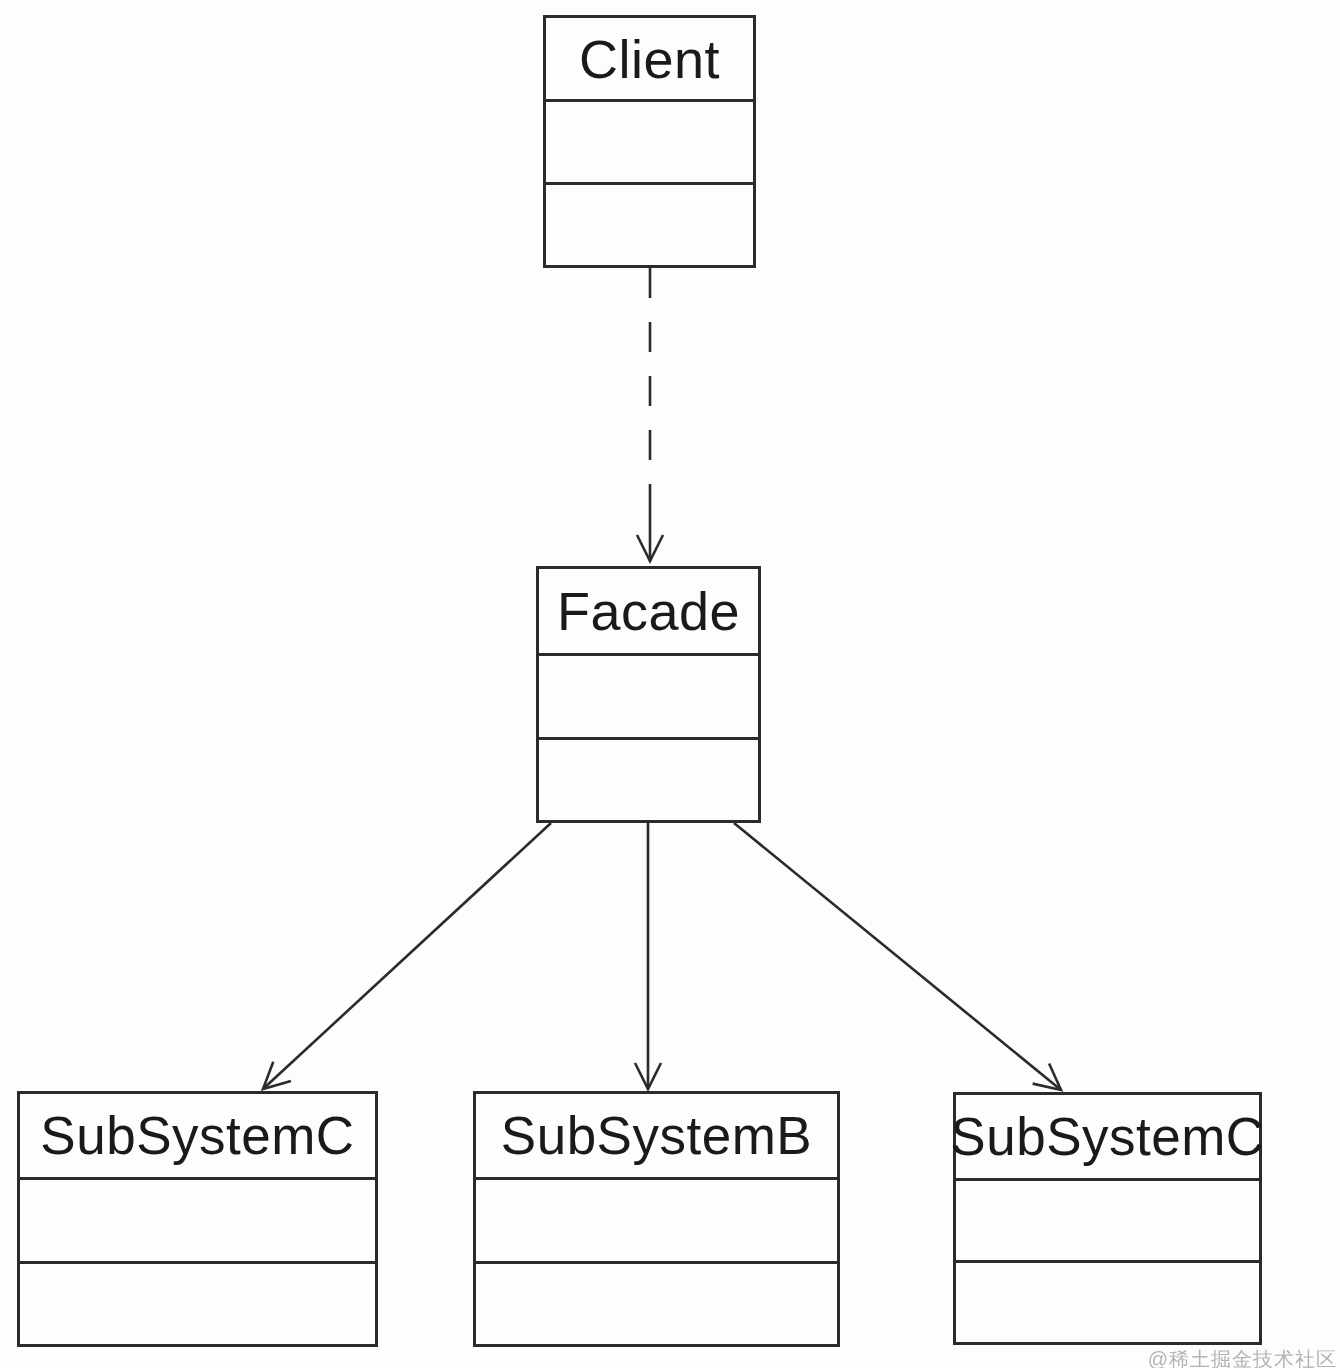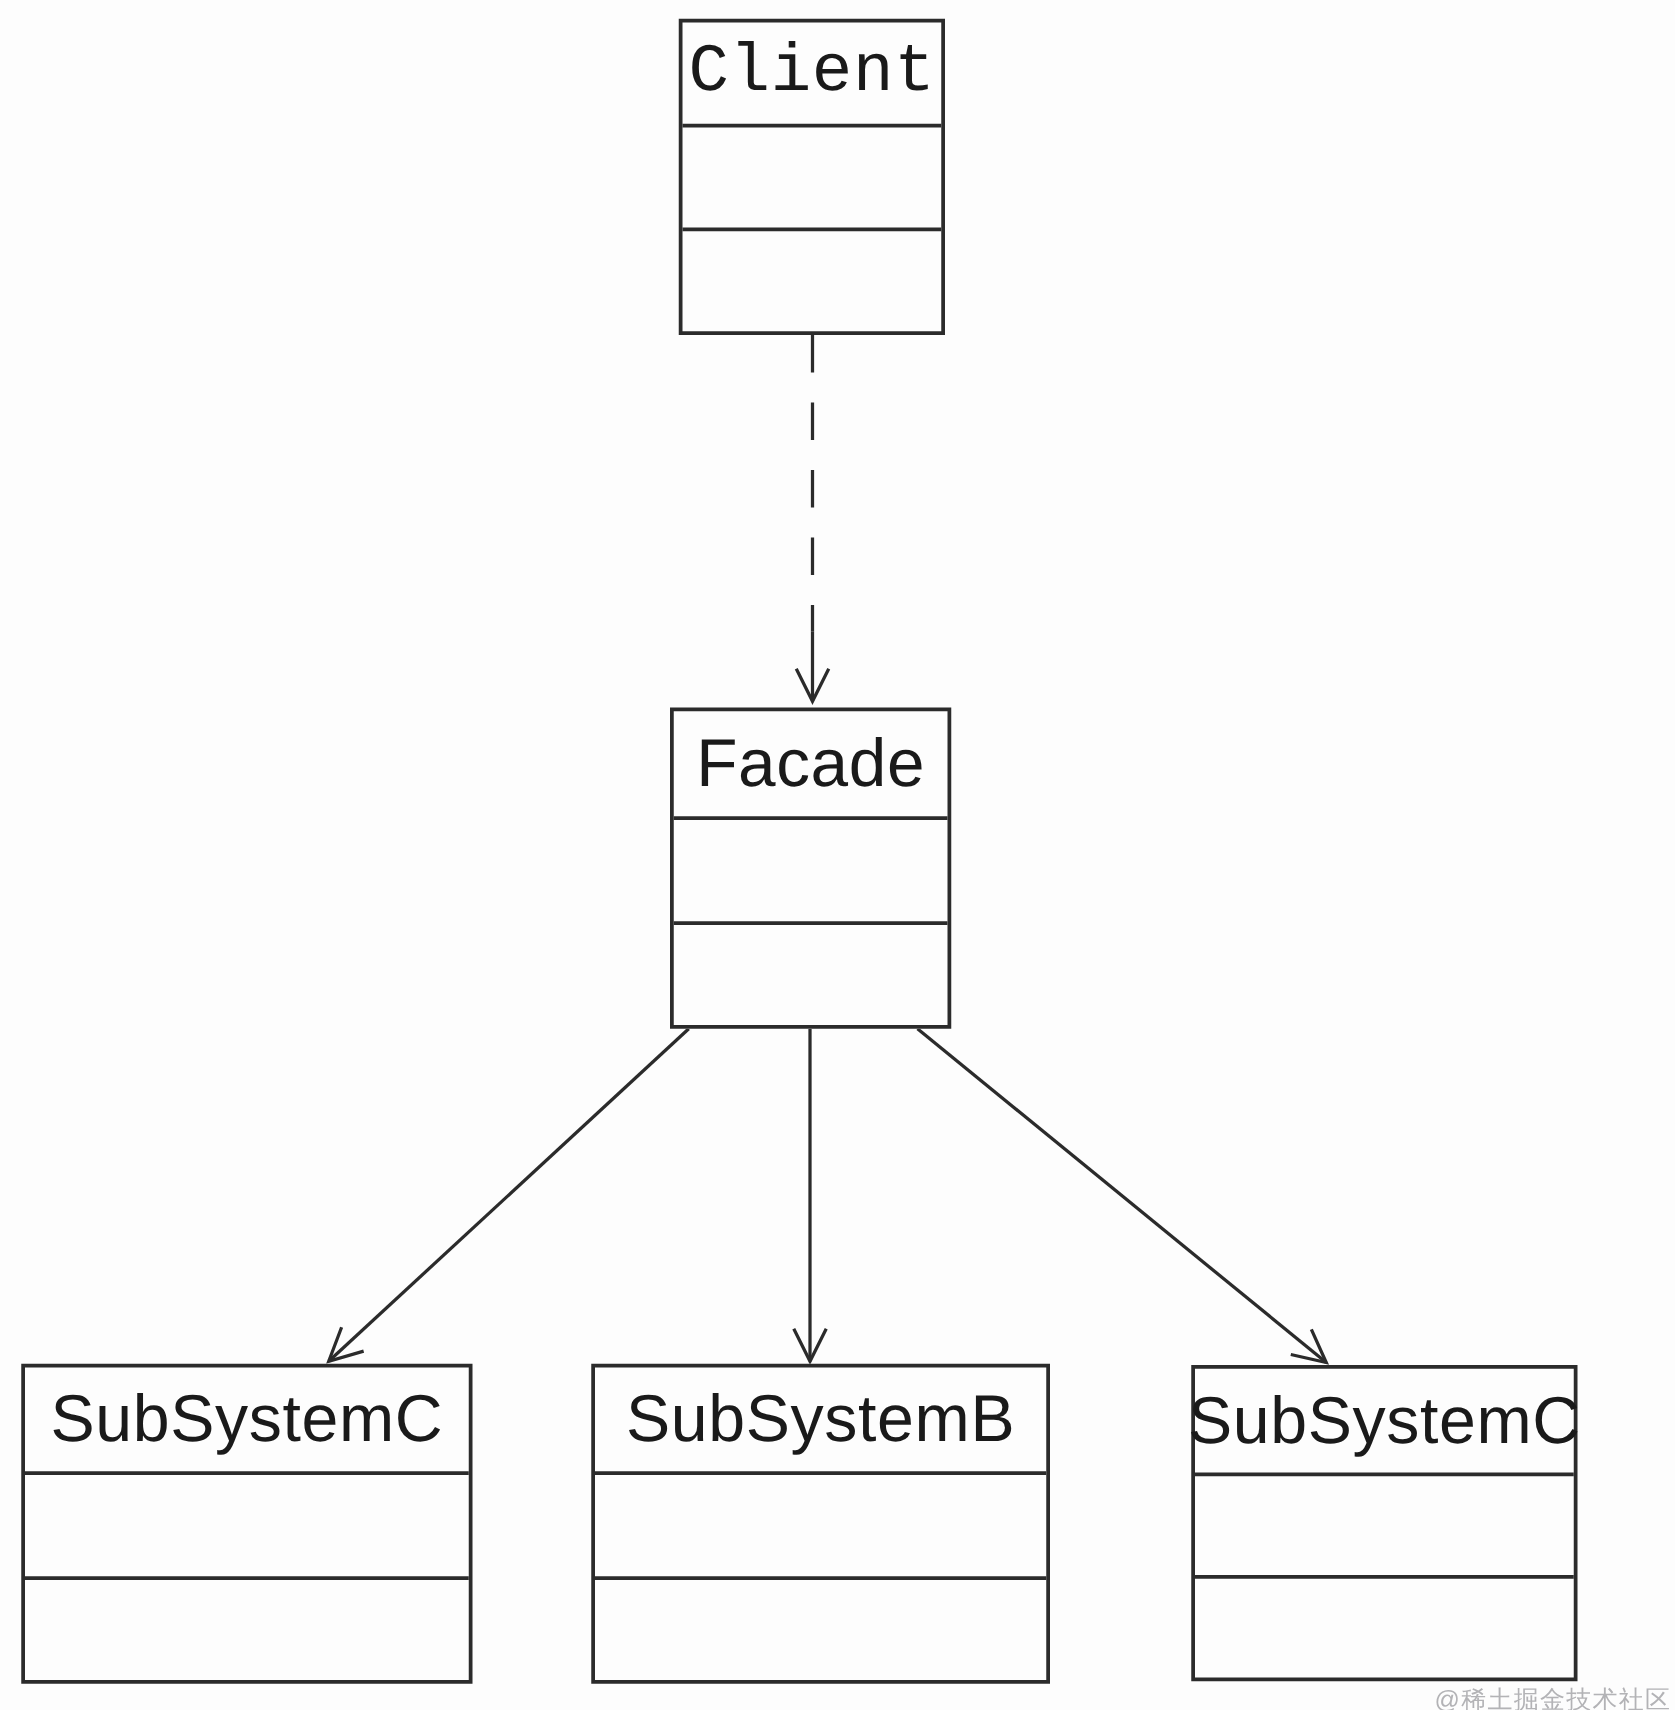--- a/index.html
+++ b/index.html
@@ -42,21 +42,21 @@
     color: #1a1a1a;
     font-weight: 400;
     letter-spacing: 0.5px;
     white-space: nowrap;
   }
   .uml-sec {
     flex: 1;
     border-top: 3px solid #2b2b2b;
   }
   .client      { left: 543px;  top: 15px;   width: 213px; height: 253px; }
-  .client .uml-title { height: 81px; font-size: 54px; font-family: Liberation Mono, monospace; }
+  .client .uml-title { height: 81px; font-size: 54px; }
   .facade      { left: 536px;  top: 566px;  width: 225px; height: 257px; }
   .facade .uml-title { height: 84px; font-size: 54px; }
   .subsystem-a { left: 17px;   top: 1091px; width: 361px; height: 256px; }
   .subsystem-b { left: 473px;  top: 1091px; width: 367px; height: 256px; text-align: right; }
   .subsystem-c { left: 953px;  top: 1092px; width: 309px; height: 253px; }
   .subsystem-a .uml-title,
   .subsystem-b .uml-title,
   .subsystem-c .uml-title { height: 83px; font-size: 53px; }
   .watermark {
     position: absolute;

